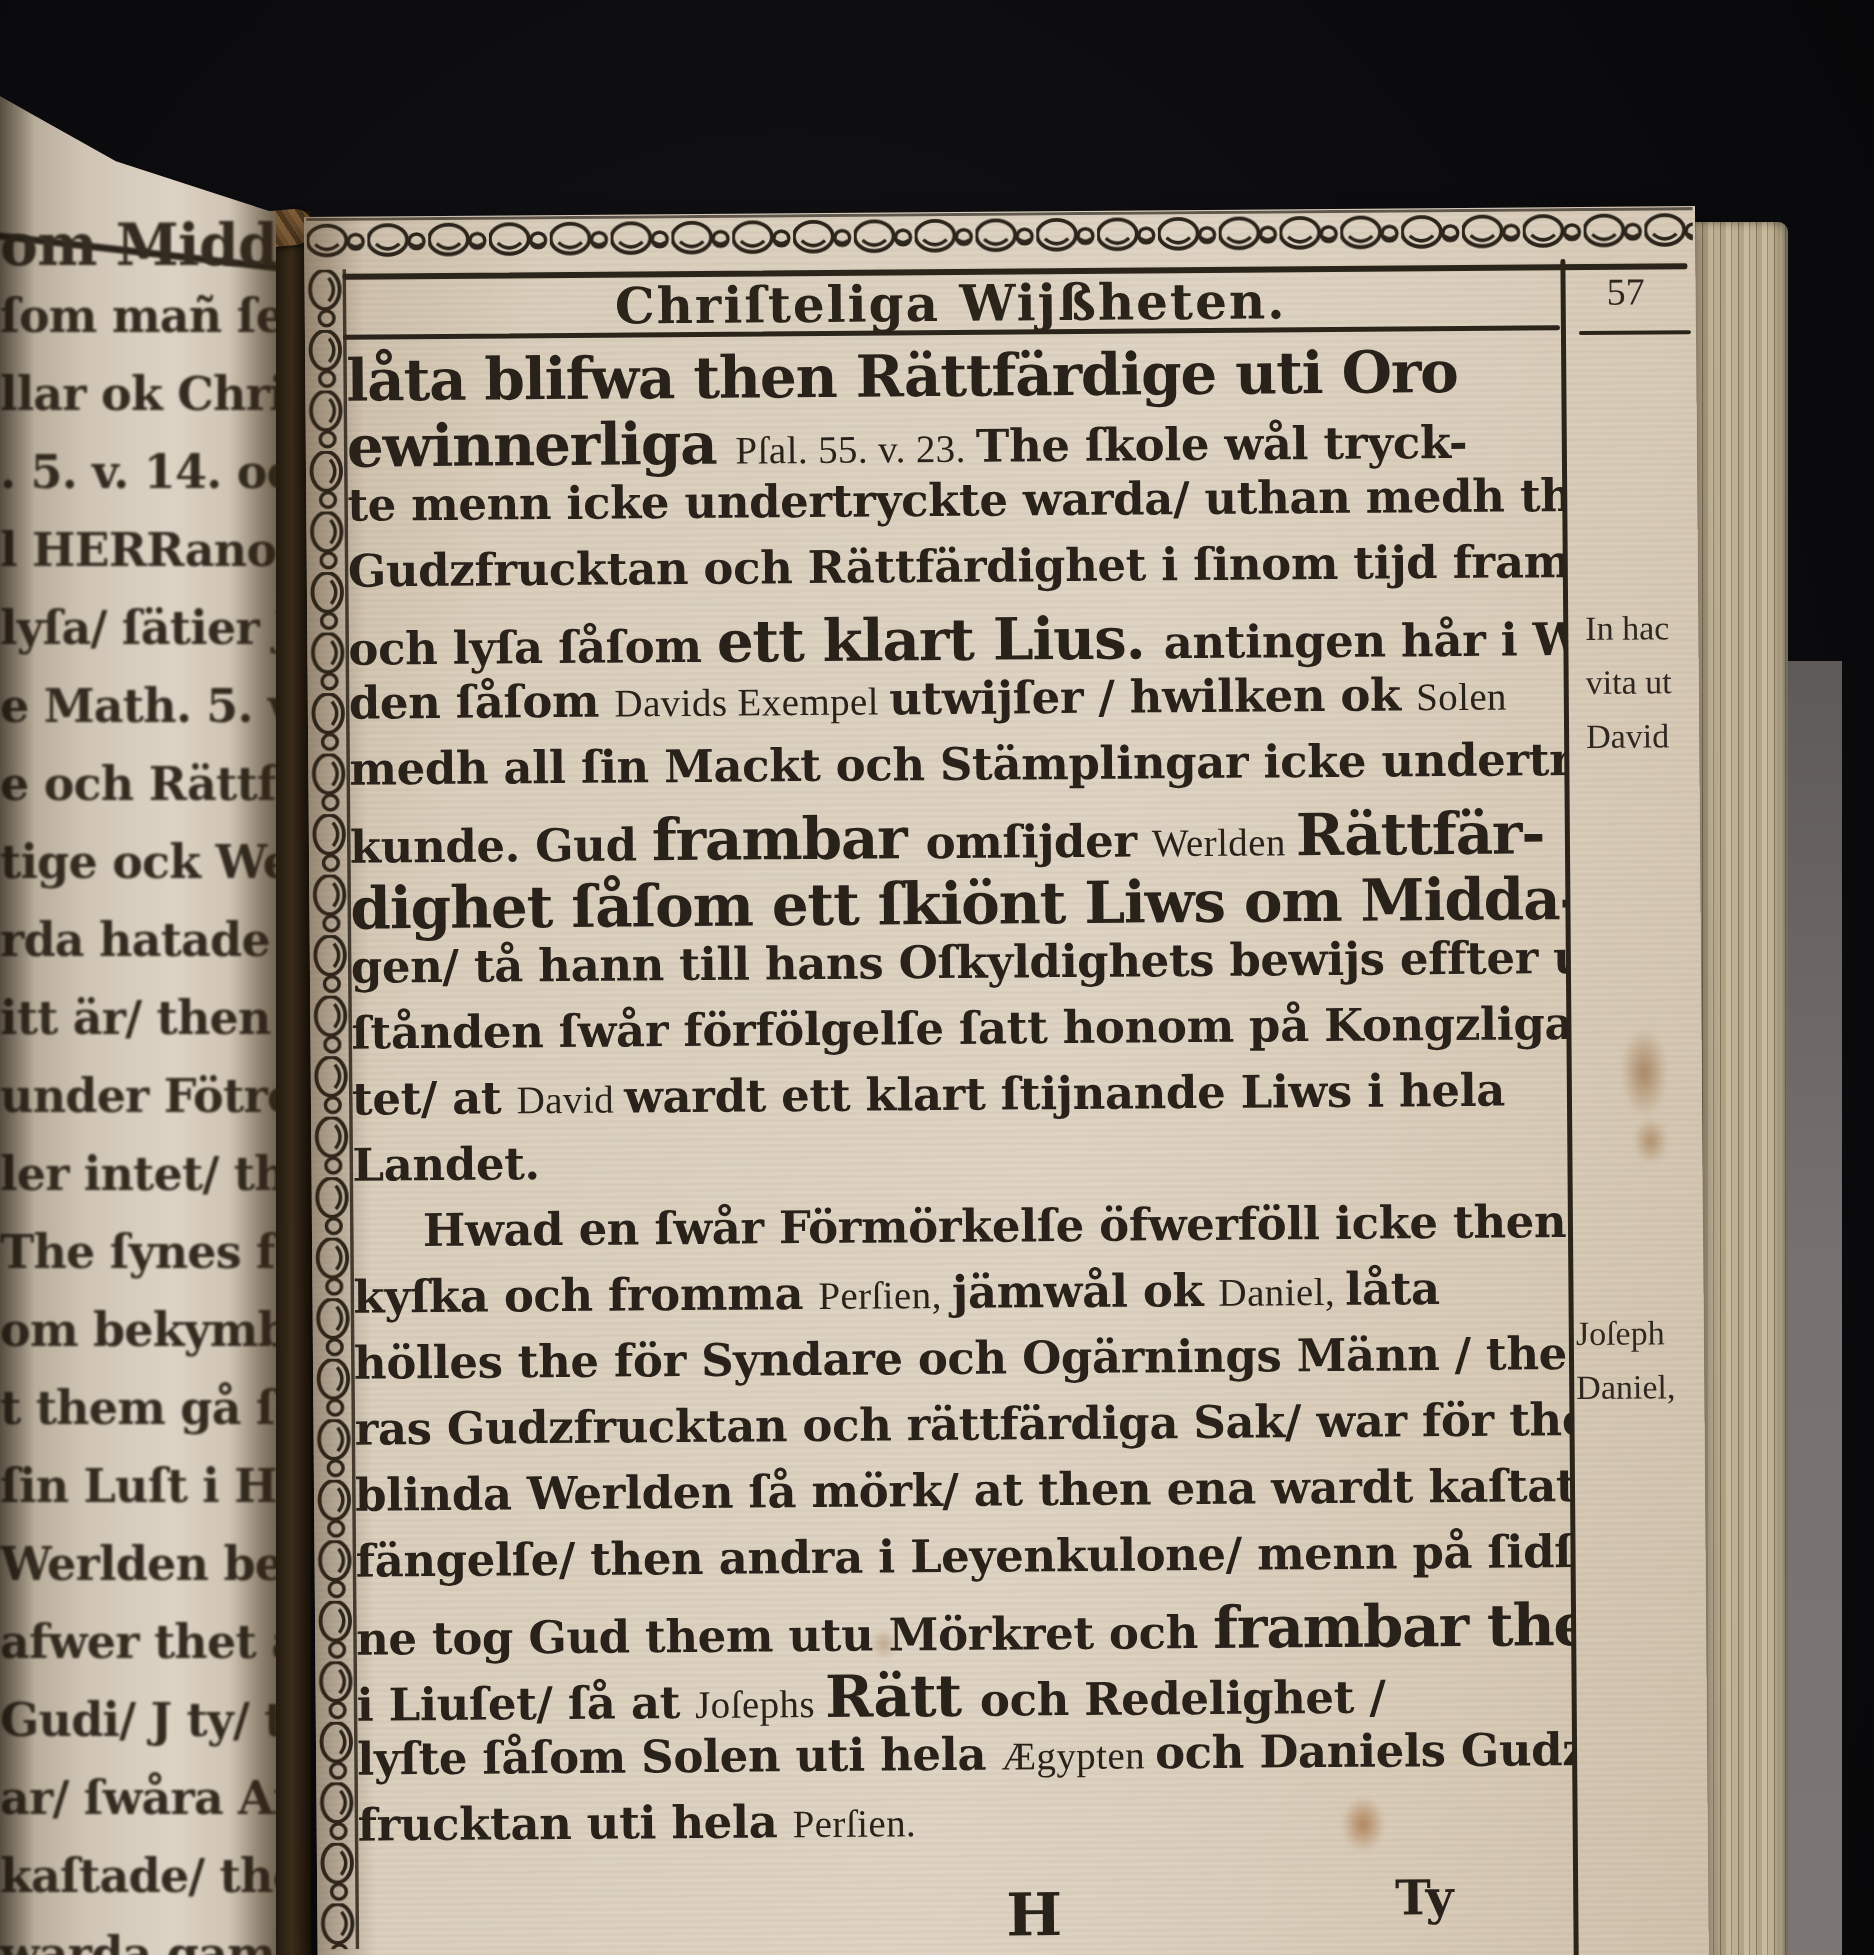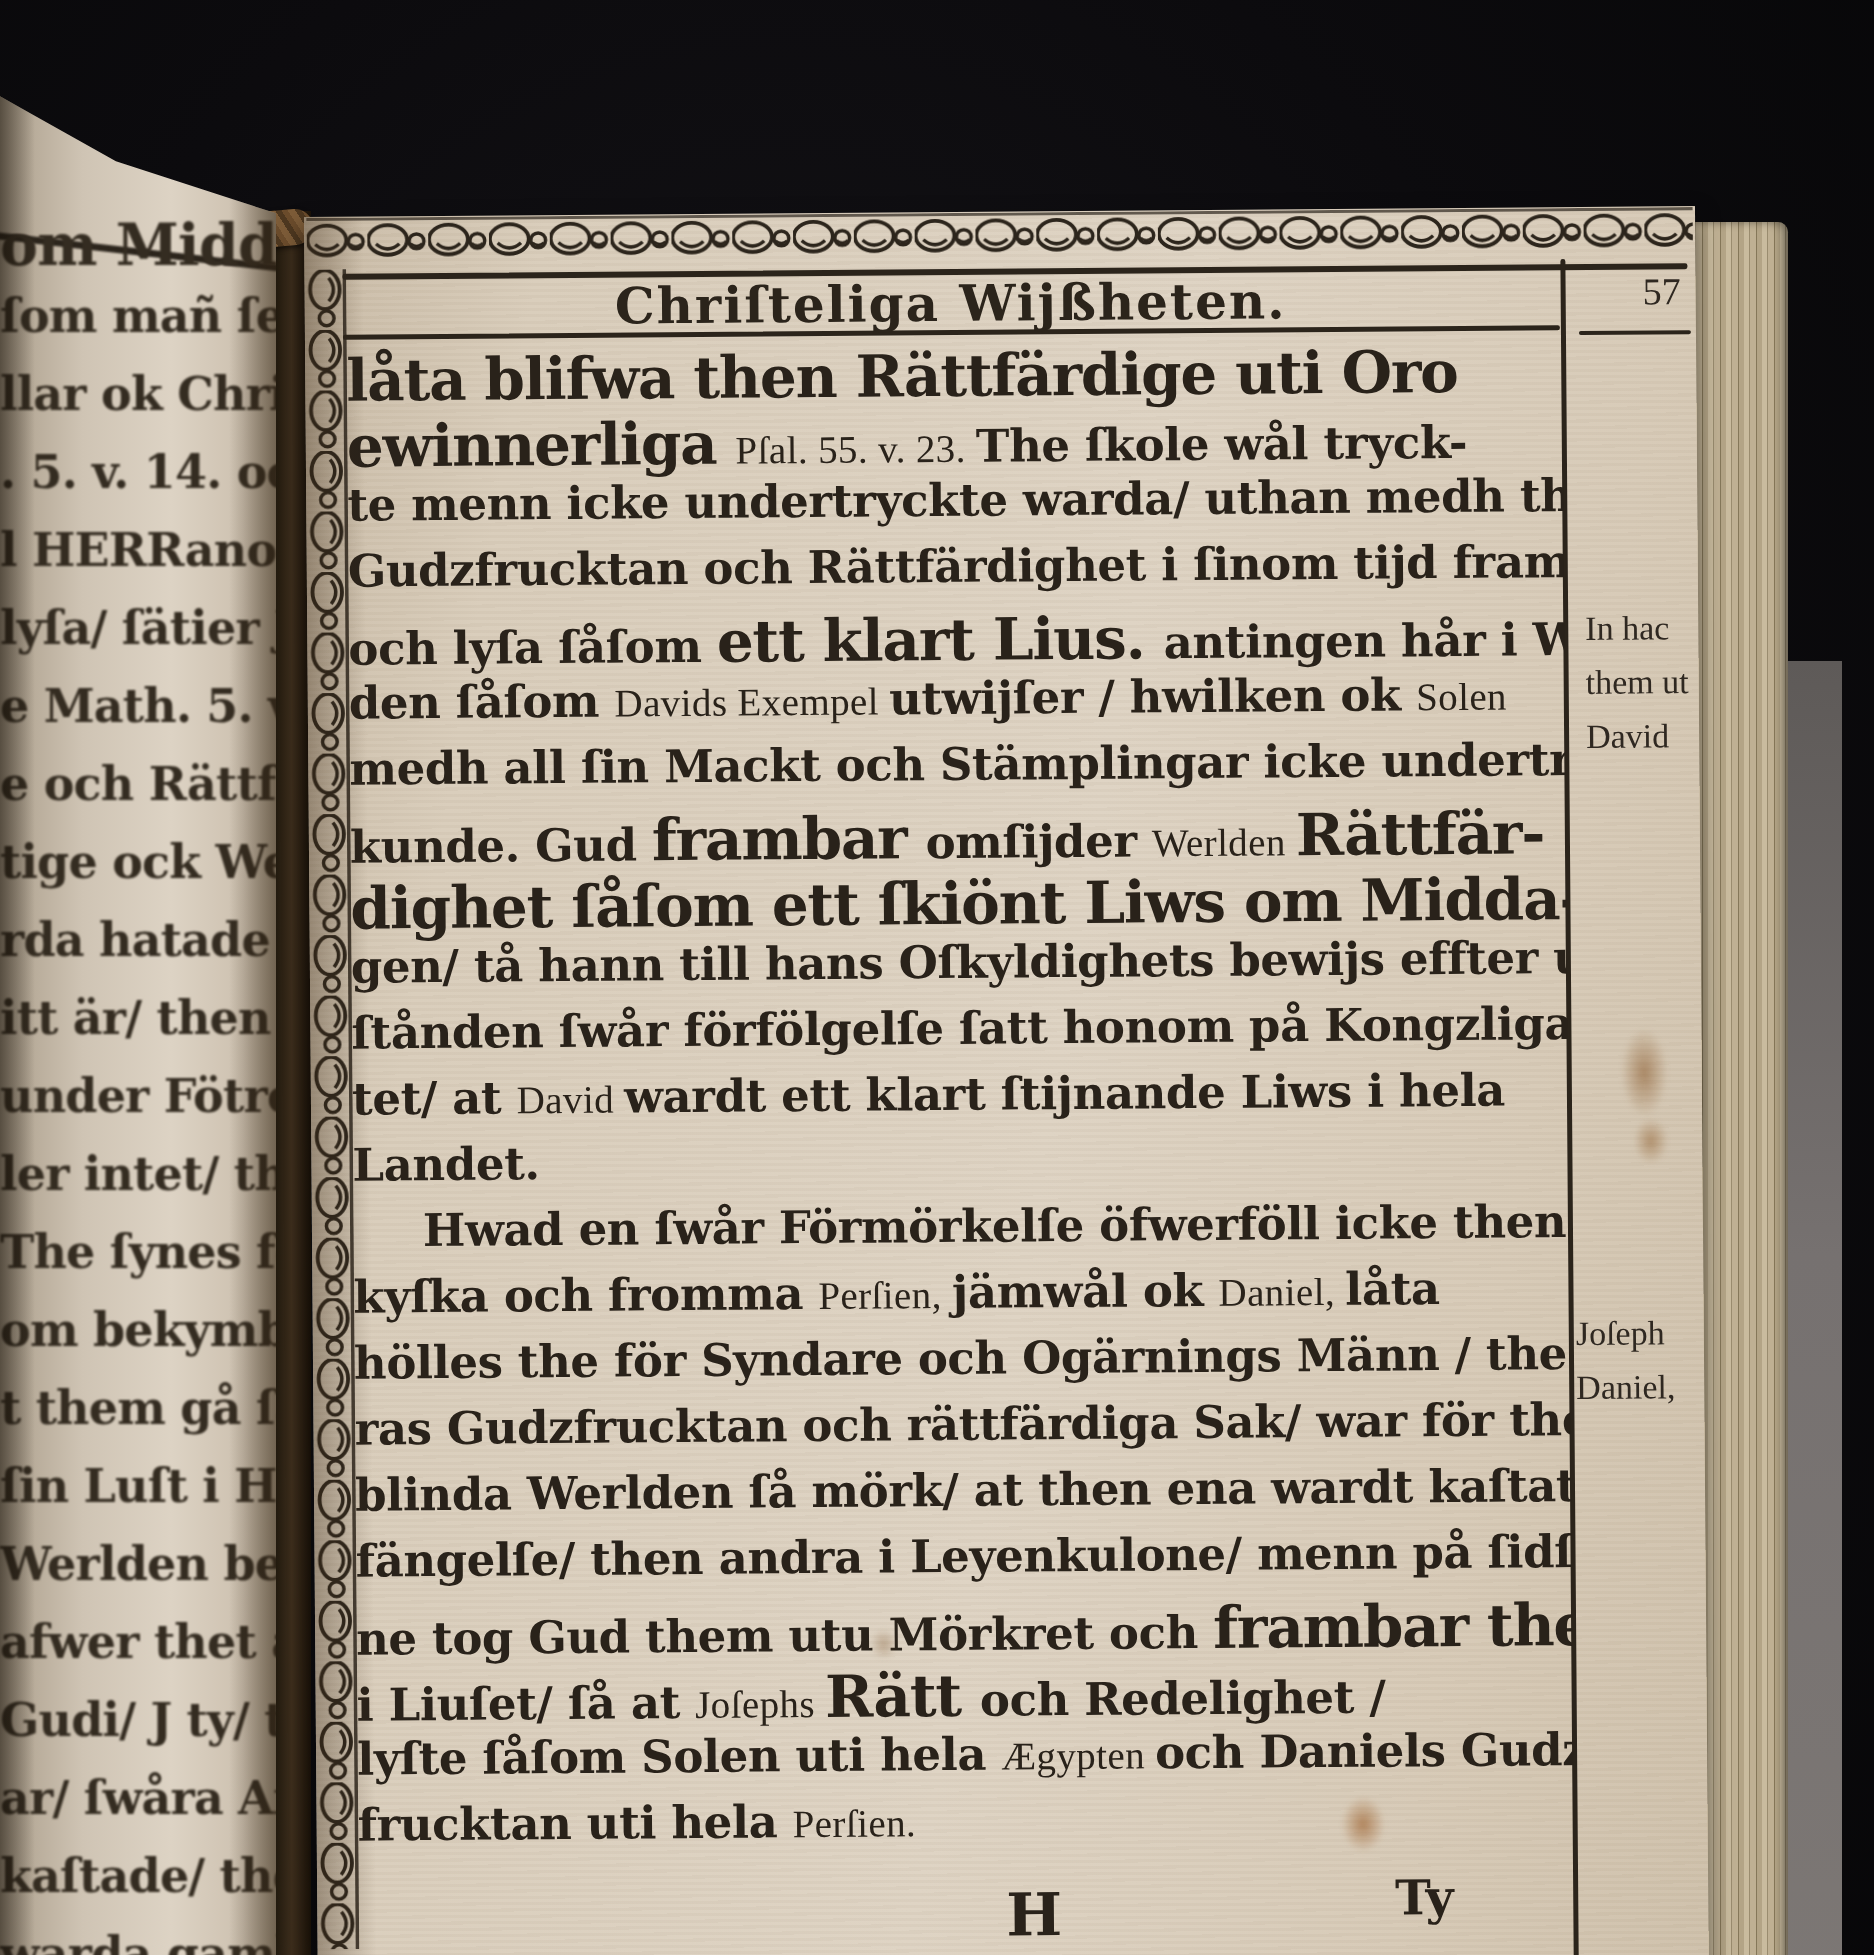--- a/index.html
+++ b/index.html
@@ -34,21 +34,21 @@
     box-shadow:0 11.7px 23.5px rgba(0,0,0,.55);}
   .rp-gutter-shade{position:absolute;left:0;top:0;width:59px;height:100%;background:linear-gradient(90deg,rgba(58,40,20,.38),rgba(58,40,20,0));}
   .band{position:absolute;}
   .rule{position:absolute;background:#2b241b;border-radius:2.3px;}
   .rule-a{left:38px;top:57px;width:1345px;height:5.5px;}
   .rule-b{left:38px;top:118px;width:1217px;height:5.1px;}
   .rule-c{left:1274px;top:124px;width:112px;height:4.3px;}
   .rule-v{left:1256px;top:52px;width:4.7px;height:1717px;}
   .rp-header{position:absolute;left:38px;top:62px;width:1216px;text-align:center;color:#2b241b;
     font:700 50px "DejaVu Serif",serif;letter-spacing:2px;}
-  .rp-pageno{position:absolute;left:1302px;top:63px;color:#2f2821;font:400 38px "Liberation Serif",serif;margin-left:36px;}
+  .rp-pageno{position:absolute;left:1302px;top:63px;color:#2f2821;font:400 38px "Liberation Serif",serif;}
   .rp-text{position:absolute;left:41px;top:130px;width:1216px;height:1529px;overflow:hidden;color:#29221a;}
   .tl{height:66px;line-height:66px;white-space:nowrap;}
   .tl.ind{padding-left:70px;}
   .fr{font:700 45px "DejaVu Serif",serif;letter-spacing:-0.4px;}
   .frl{font:700 58px "DejaVu Serif",serif;letter-spacing:-1.2px;}
   .an{font:400 39px "Liberation Serif",serif;letter-spacing:0.4px;}
   .margin-note{position:absolute;color:#2f2821;font:400 34px "Liberation Serif",serif;line-height:54px;white-space:nowrap;}
   .note-0{left:1278px;top:395px;}
   .note-1{left:1263px;top:1100px;}
   .rp-sig{position:absolute;left:689px;top:1669px;color:#29221a;font:700 59px "DejaVu Serif",serif;}
@@ -174,21 +174,21 @@
         <div class="tl"><span class="fr">blinda Werlden ſå mörk/ at then ena wardt kaſtat uti</span></div>
         <div class="tl"><span class="fr">fängelſe/ then andra i Leyenkulone/ menn på ſidſto-</span></div>
         <div class="tl"><span class="fr">ne tog Gud them utu Mörkret och </span><span class="frl">frambar them</span></div>
         <div class="tl"><span class="fr">i Liuſet/ ſå at </span><span class="an">Joſephs </span><span class="frl">Rätt </span><span class="fr">och Redelighet /</span></div>
         <div class="tl"><span class="fr">lyſte ſåſom Solen uti hela </span><span class="an">Ægypten </span><span class="fr">och Daniels Gudz-</span></div>
         <div class="tl"><span class="fr">frucktan uti hela </span><span class="an">Perſien.</span></div>
       </div>
 
     <div class="margin-note note-0">
         <div>In hac</div>
-        <div>them ut</div>
+        <div>vita ut</div>
         <div>David</div>
       </div>
     <div class="margin-note note-1">
         <div>Joſeph</div>
         <div>Daniel,</div>
       </div>
 
     <div class="rp-sig">H</div>
     <div class="rp-catch">Ty</div>
 

